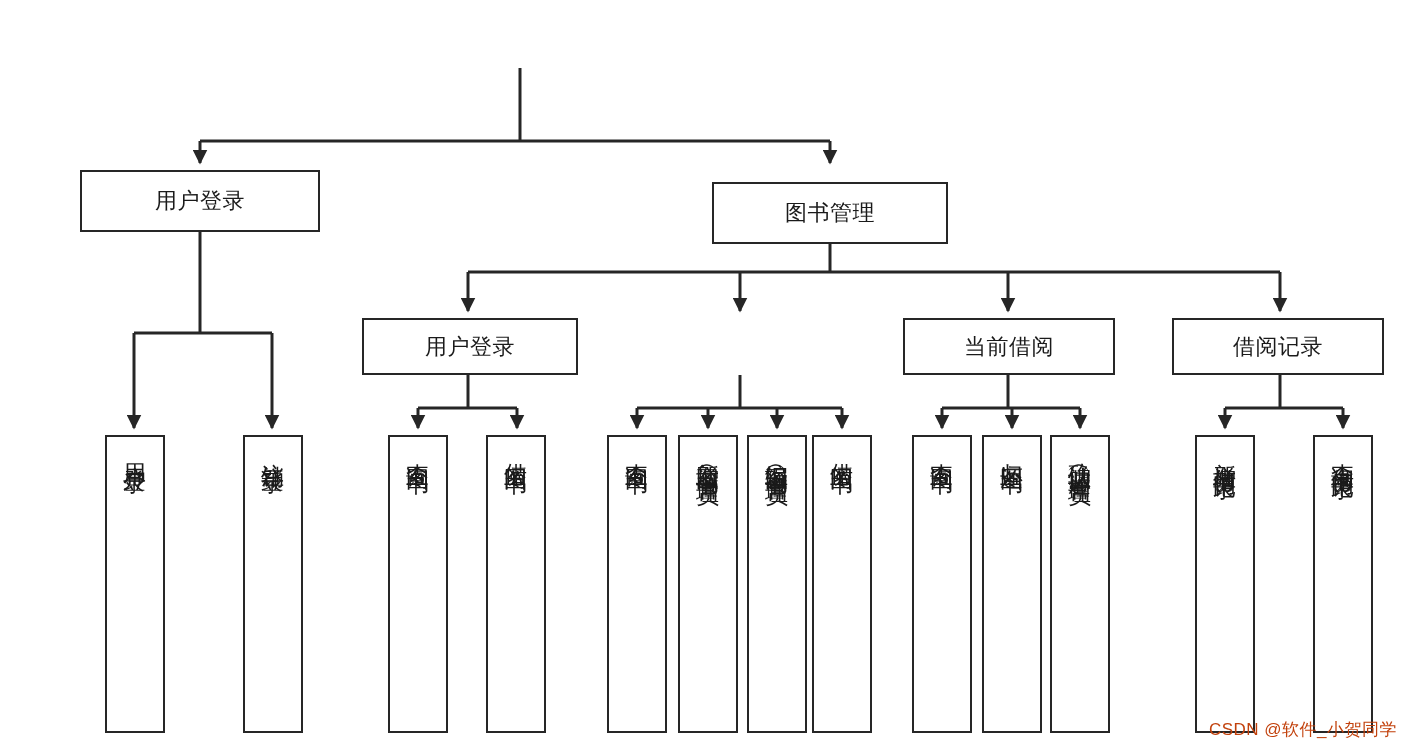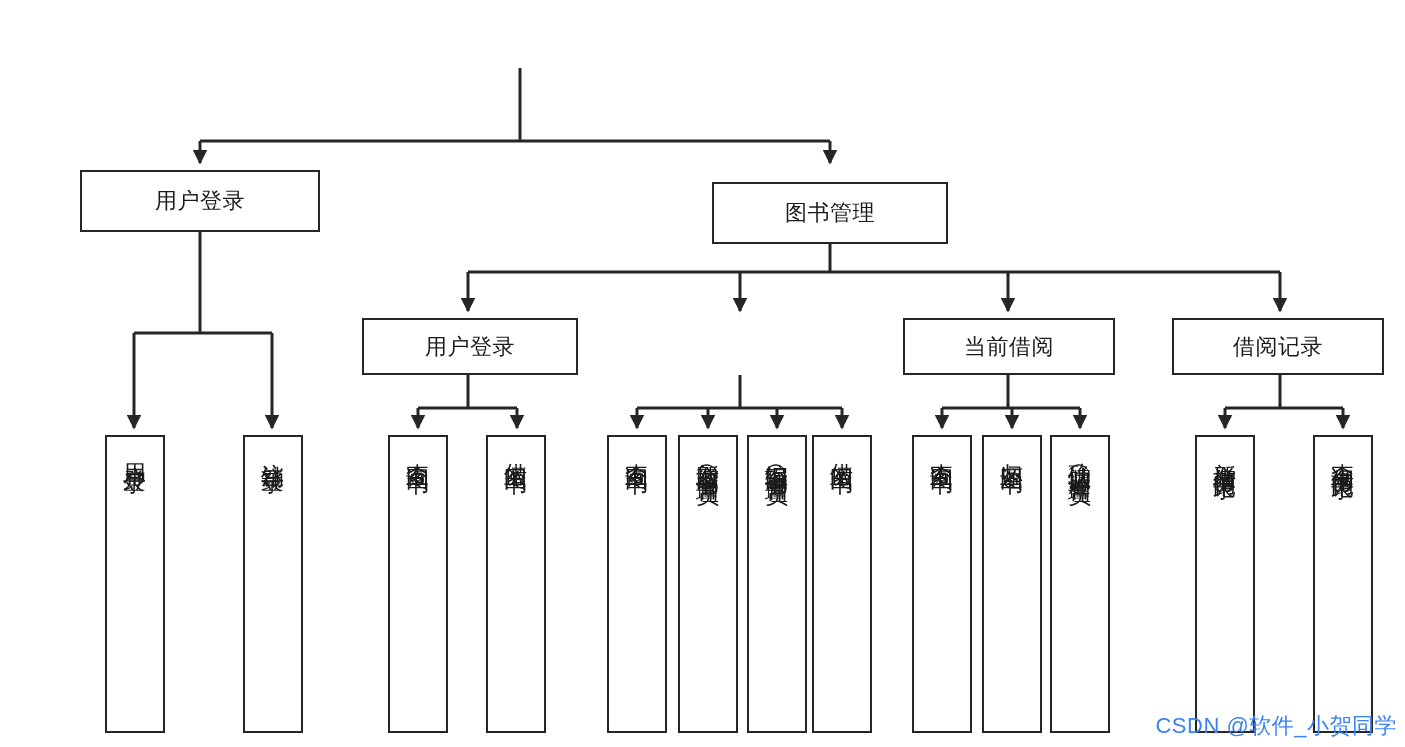--- a/index.html
+++ b/index.html
@@ -54,22 +54,22 @@
     text-orientation: upright;
     font-size: 23px;
     letter-spacing: 3px;
     line-height: 1.05;
     margin: 0 auto;
   }
   #watermark {
     position: absolute;
     right: 8px;
     bottom: 6px;
-    font-size: 22px;
-    color: #3b82f6;
+    font-size: 17px;
+    color: #c2410c;
     white-space: nowrap;
     letter-spacing: 0.5px;
   }
 </style>
 </head>
 <body>
 
 <div id="canvas">
 
   <svg class="edges" viewBox="0 0 1405 747">

